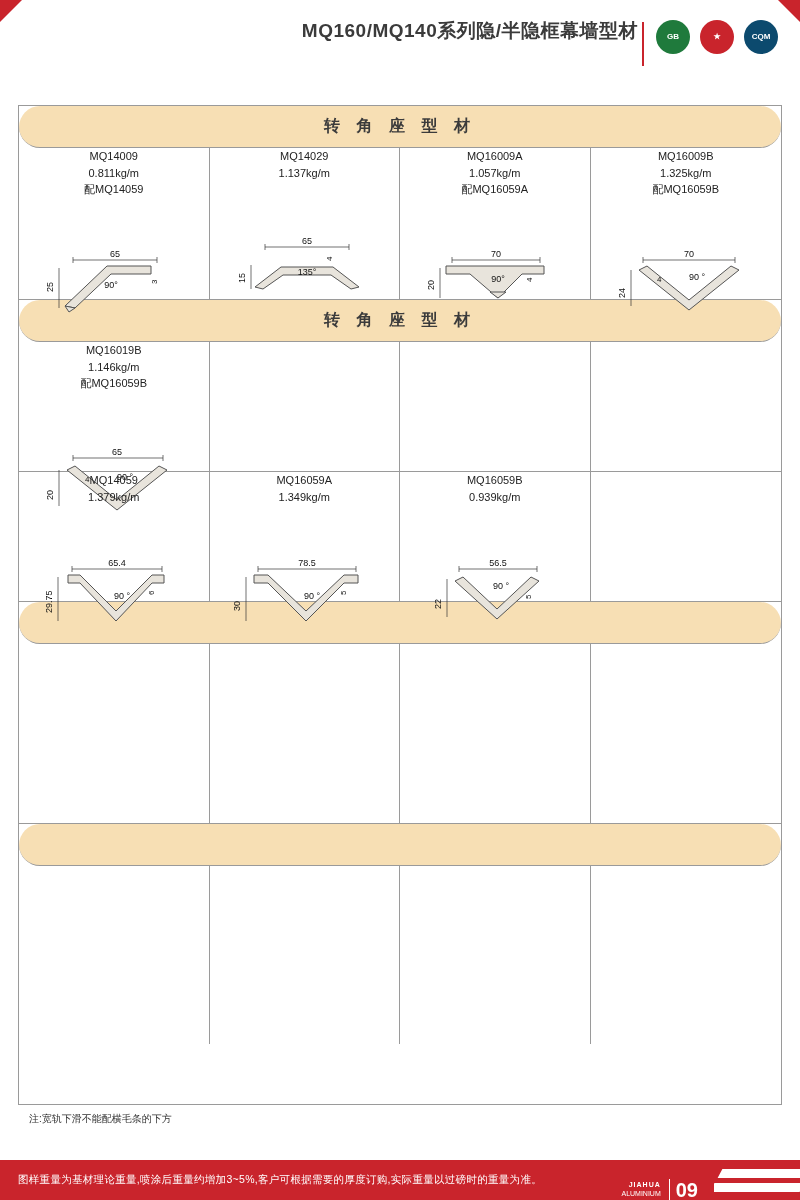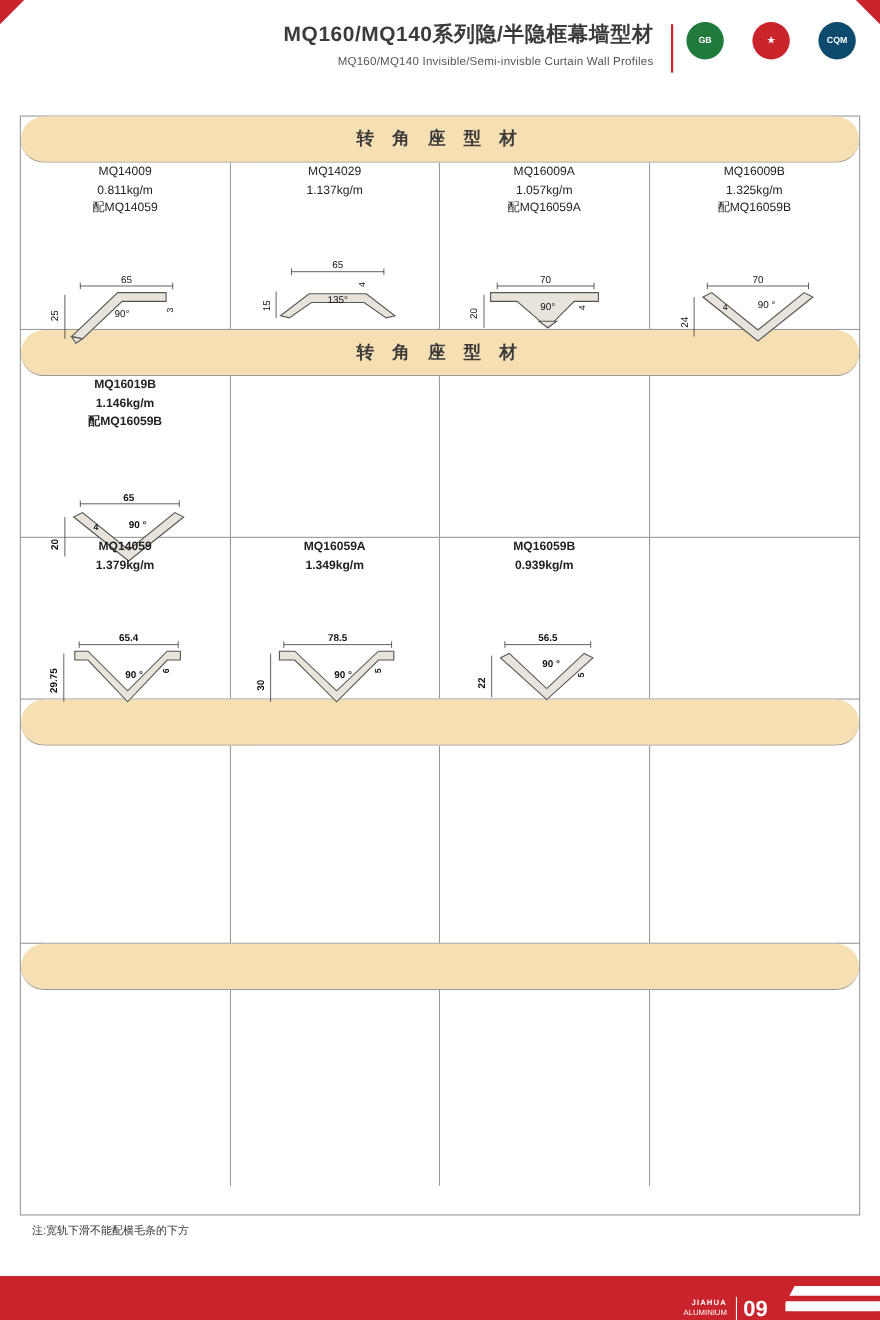--- a/index.html
+++ b/index.html
@@ -16,21 +16,21 @@
   .header {
     position: relative;
     height: 92px;
     padding: 18px 22px 0 0;
     display: flex;
     justify-content: flex-end;
     align-items: flex-start;
   }
   .header-titles {
     text-align: right;
-    padding-right: 16px;
+    padding-right: 4px;
     margin-left: 32px;
   }
   .title-cn {
     font-size: 19px;
     font-weight: bold;
     color: #3b3b3b;
     letter-spacing: 0.5px;
     white-space: nowrap;
   }
   .title-en {
@@ -39,21 +39,21 @@
     margin-top: 6px;
     white-space: nowrap;
     letter-spacing: 0.2px;
   }
   .title-sep {
     width: 2px;
     height: 44px;
     background: #c9242c;
     margin: 4px 12px 0 0;
   }
-  .logos { display: flex; align-items: center; gap: 26px; margin-top: 2px; }
+  .logos { display: flex; align-items: center; gap: 10px; margin-top: 2px; }
   .logo-badge {
     width: 34px; height: 34px; border-radius: 50%;
     display: flex; align-items: center; justify-content: center;
     font-size: 8px; font-weight: bold; color: #fff;
     position: relative;
   }
   .logo-gb { background: #1f7a3c; }
   .logo-star { background: #c9242c; }
   .logo-cqm { background: #0c4a6e; }
   .logo-badge span { line-height: 1; }
@@ -81,21 +81,21 @@
   }
   .row:last-child { border-bottom: none; }
   .cell {
     width: 25%;
     border-right: 1px solid #9a9a9a;
     padding: 0 6px 8px;
     display: flex; flex-direction: column; align-items: center; gap: 44px;
   }
   .cell:last-child { border-right: none; }
   .r-tall { height: 152px; }
-  .r-mid  { height: 147px; font-weight: bold; }
+  .r-mid  { height: 130px; }
   .r-blank-a { height: 180px; }
   .r-blank-b { height: 178px; }
   .labels {
     text-align: center;
     font-size: 11px;
     color: #222;
     line-height: 1.5;
   }
   .fig {
     margin-top: 6px;
@@ -162,21 +162,20 @@
 </style>
 </head>
 <body>
 
 <div class="corner-tl"></div>
 <div class="corner-tr"></div>
 
 <div class="header">
   <div class="header-titles">
     <div class="title-cn">MQ160/MQ140系列隐/半隐框幕墙型材</div>
-    <div class="title-en">MQ160/MQ140  Invisible/Semi-invisble  Curtain  Wall  Profiles</div>
   </div>
   <div class="title-sep"></div>
   <div class="logos">
     <div class="logo-badge logo-gb">
       <span>GB</span>
     </div>
     <div class="logo-badge logo-star">
       <span>★</span>
     </div>
     <div class="logo-badge logo-cqm">
@@ -383,20 +382,21 @@
     <div class="cell"></div>
     <div class="cell"></div>
     <div class="cell"></div>
   </div>
 
 </div>
 
 <div class="note">注:宽轨下滑不能配横毛条的下方</div>
 
 <div class="footer">
+  <div class="footer-text">图样重量为基材理论重量,喷涂后重量约增加3~5%,客户可根据需要的厚度订购,实际重量以过磅时的重量为准。</div>
   <div class="footer-brand">
     <div class="brand-name">
       <b>JIAHUA</b>
       <span>ALUMINIUM</span>
     </div>
     <div class="page-no">09</div>
   </div>
   <div class="footer-swoosh"></div>
 </div>
 

